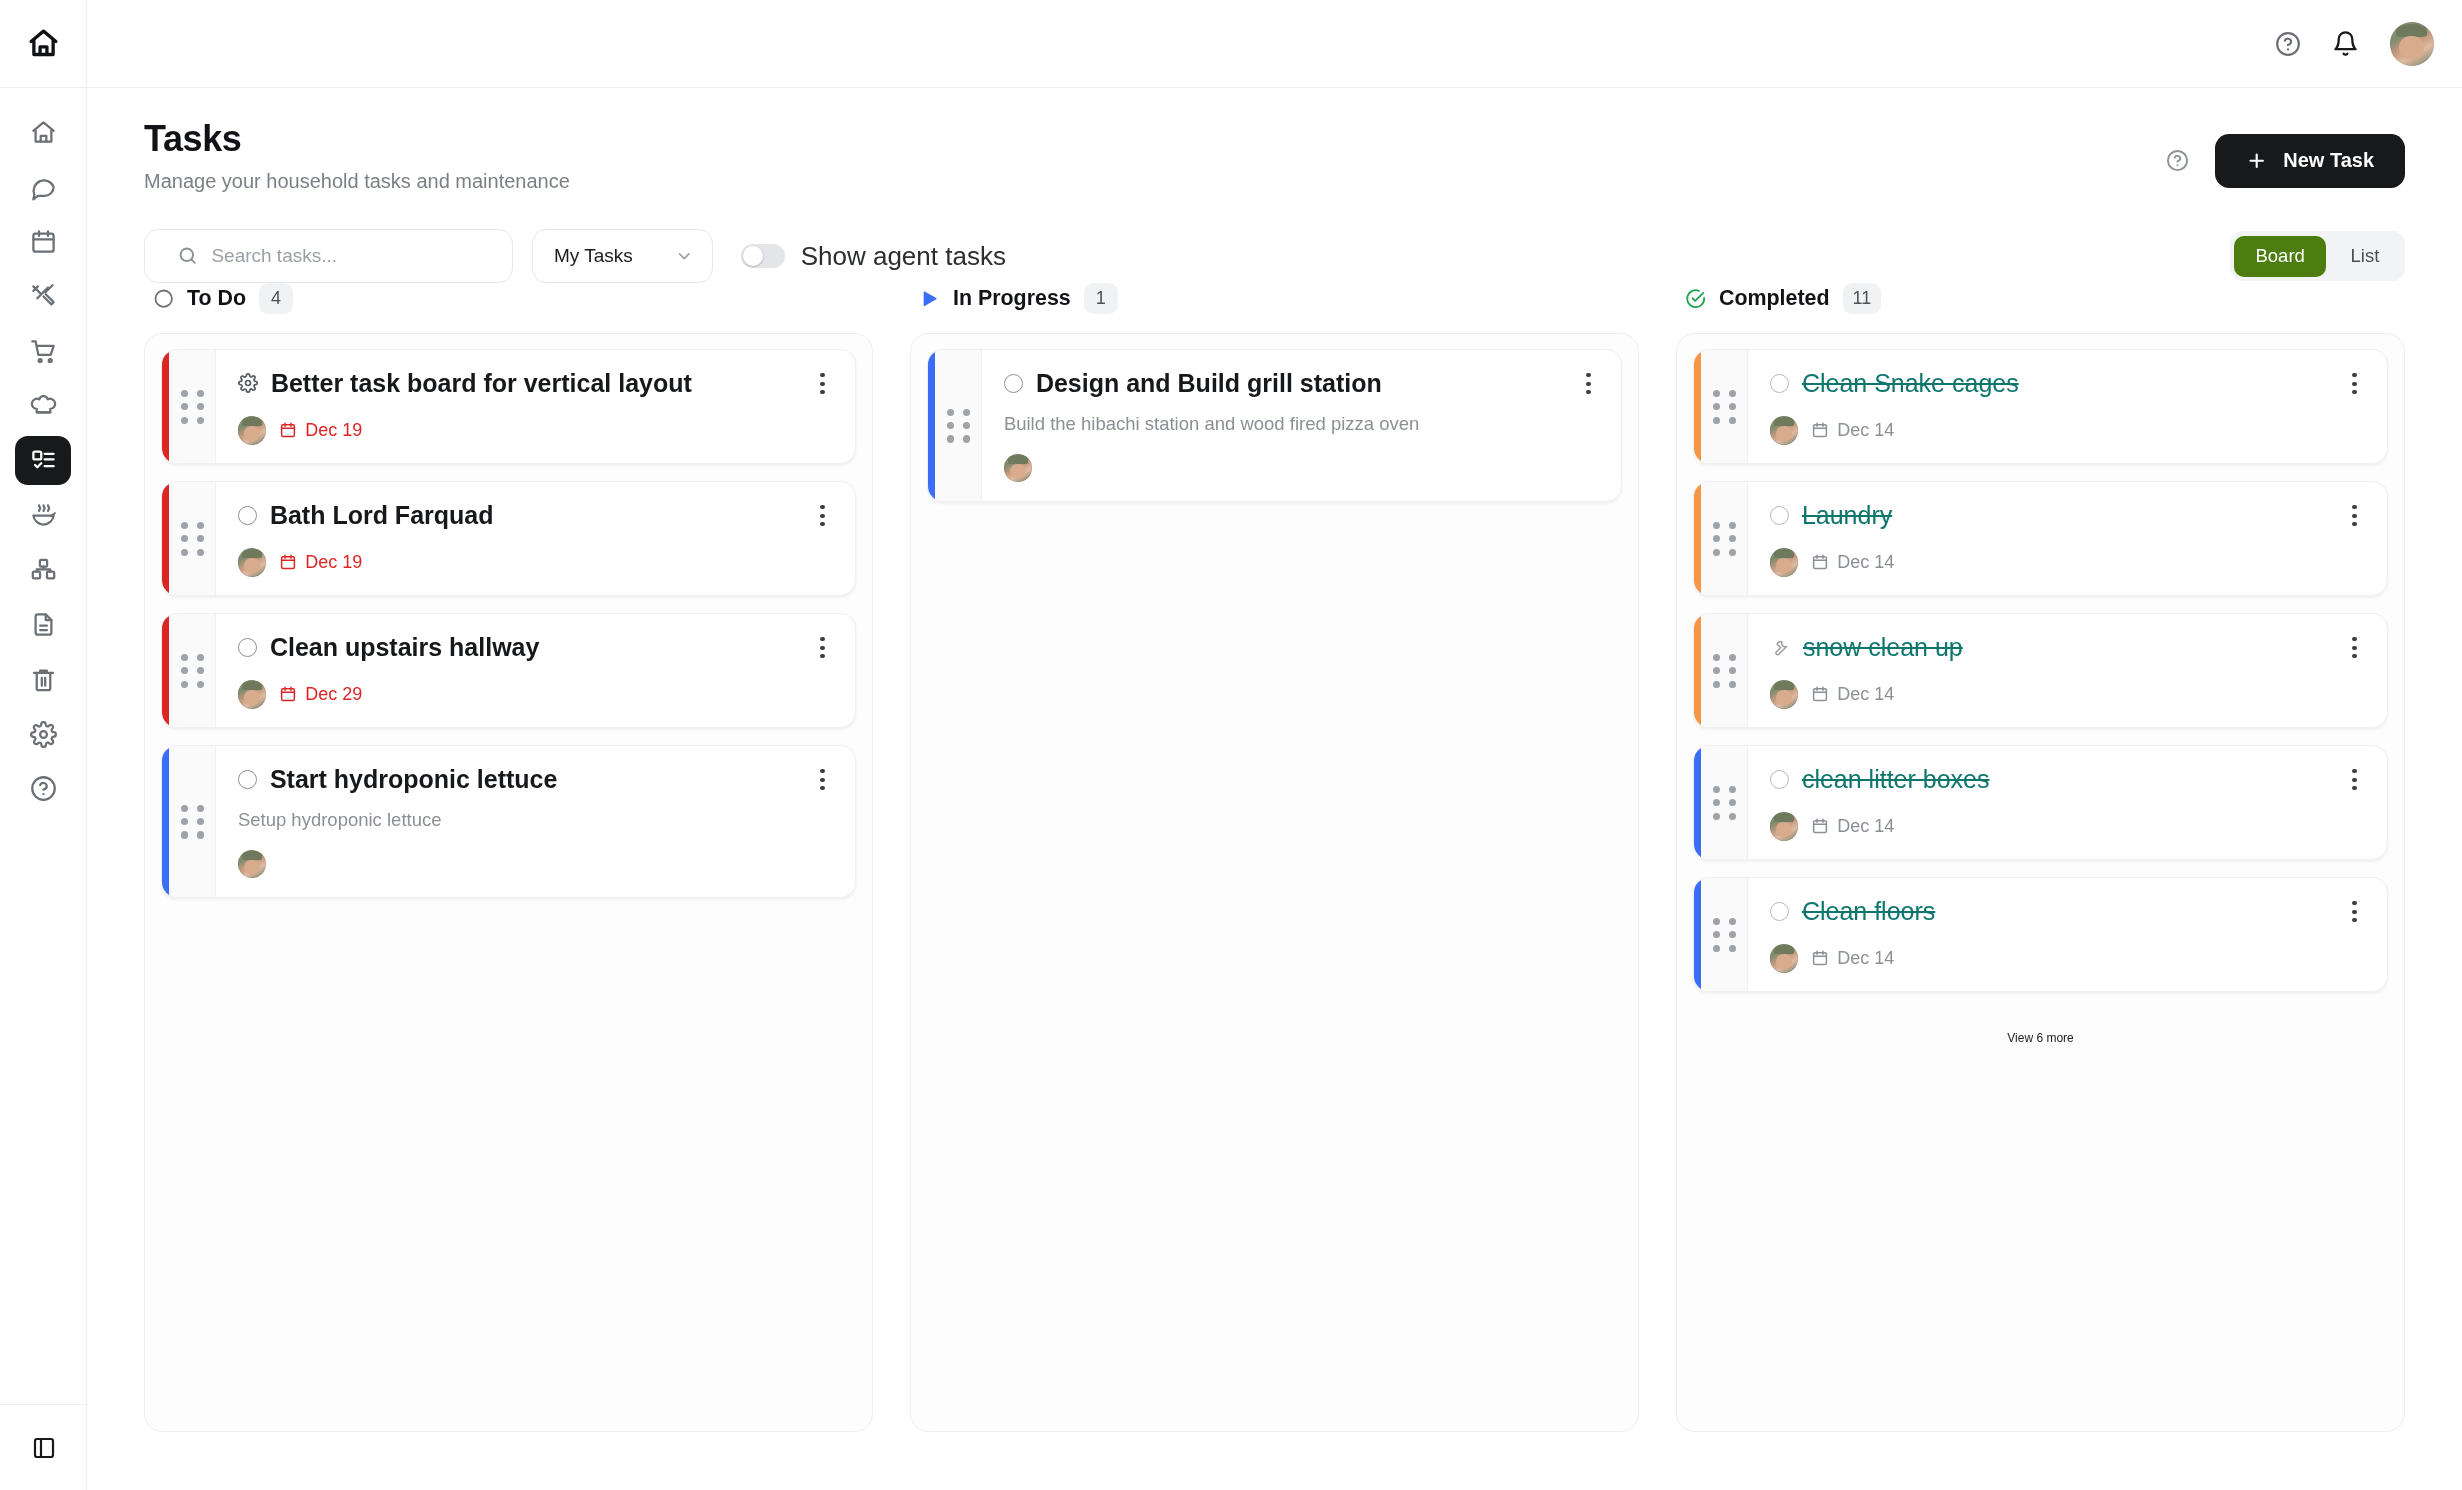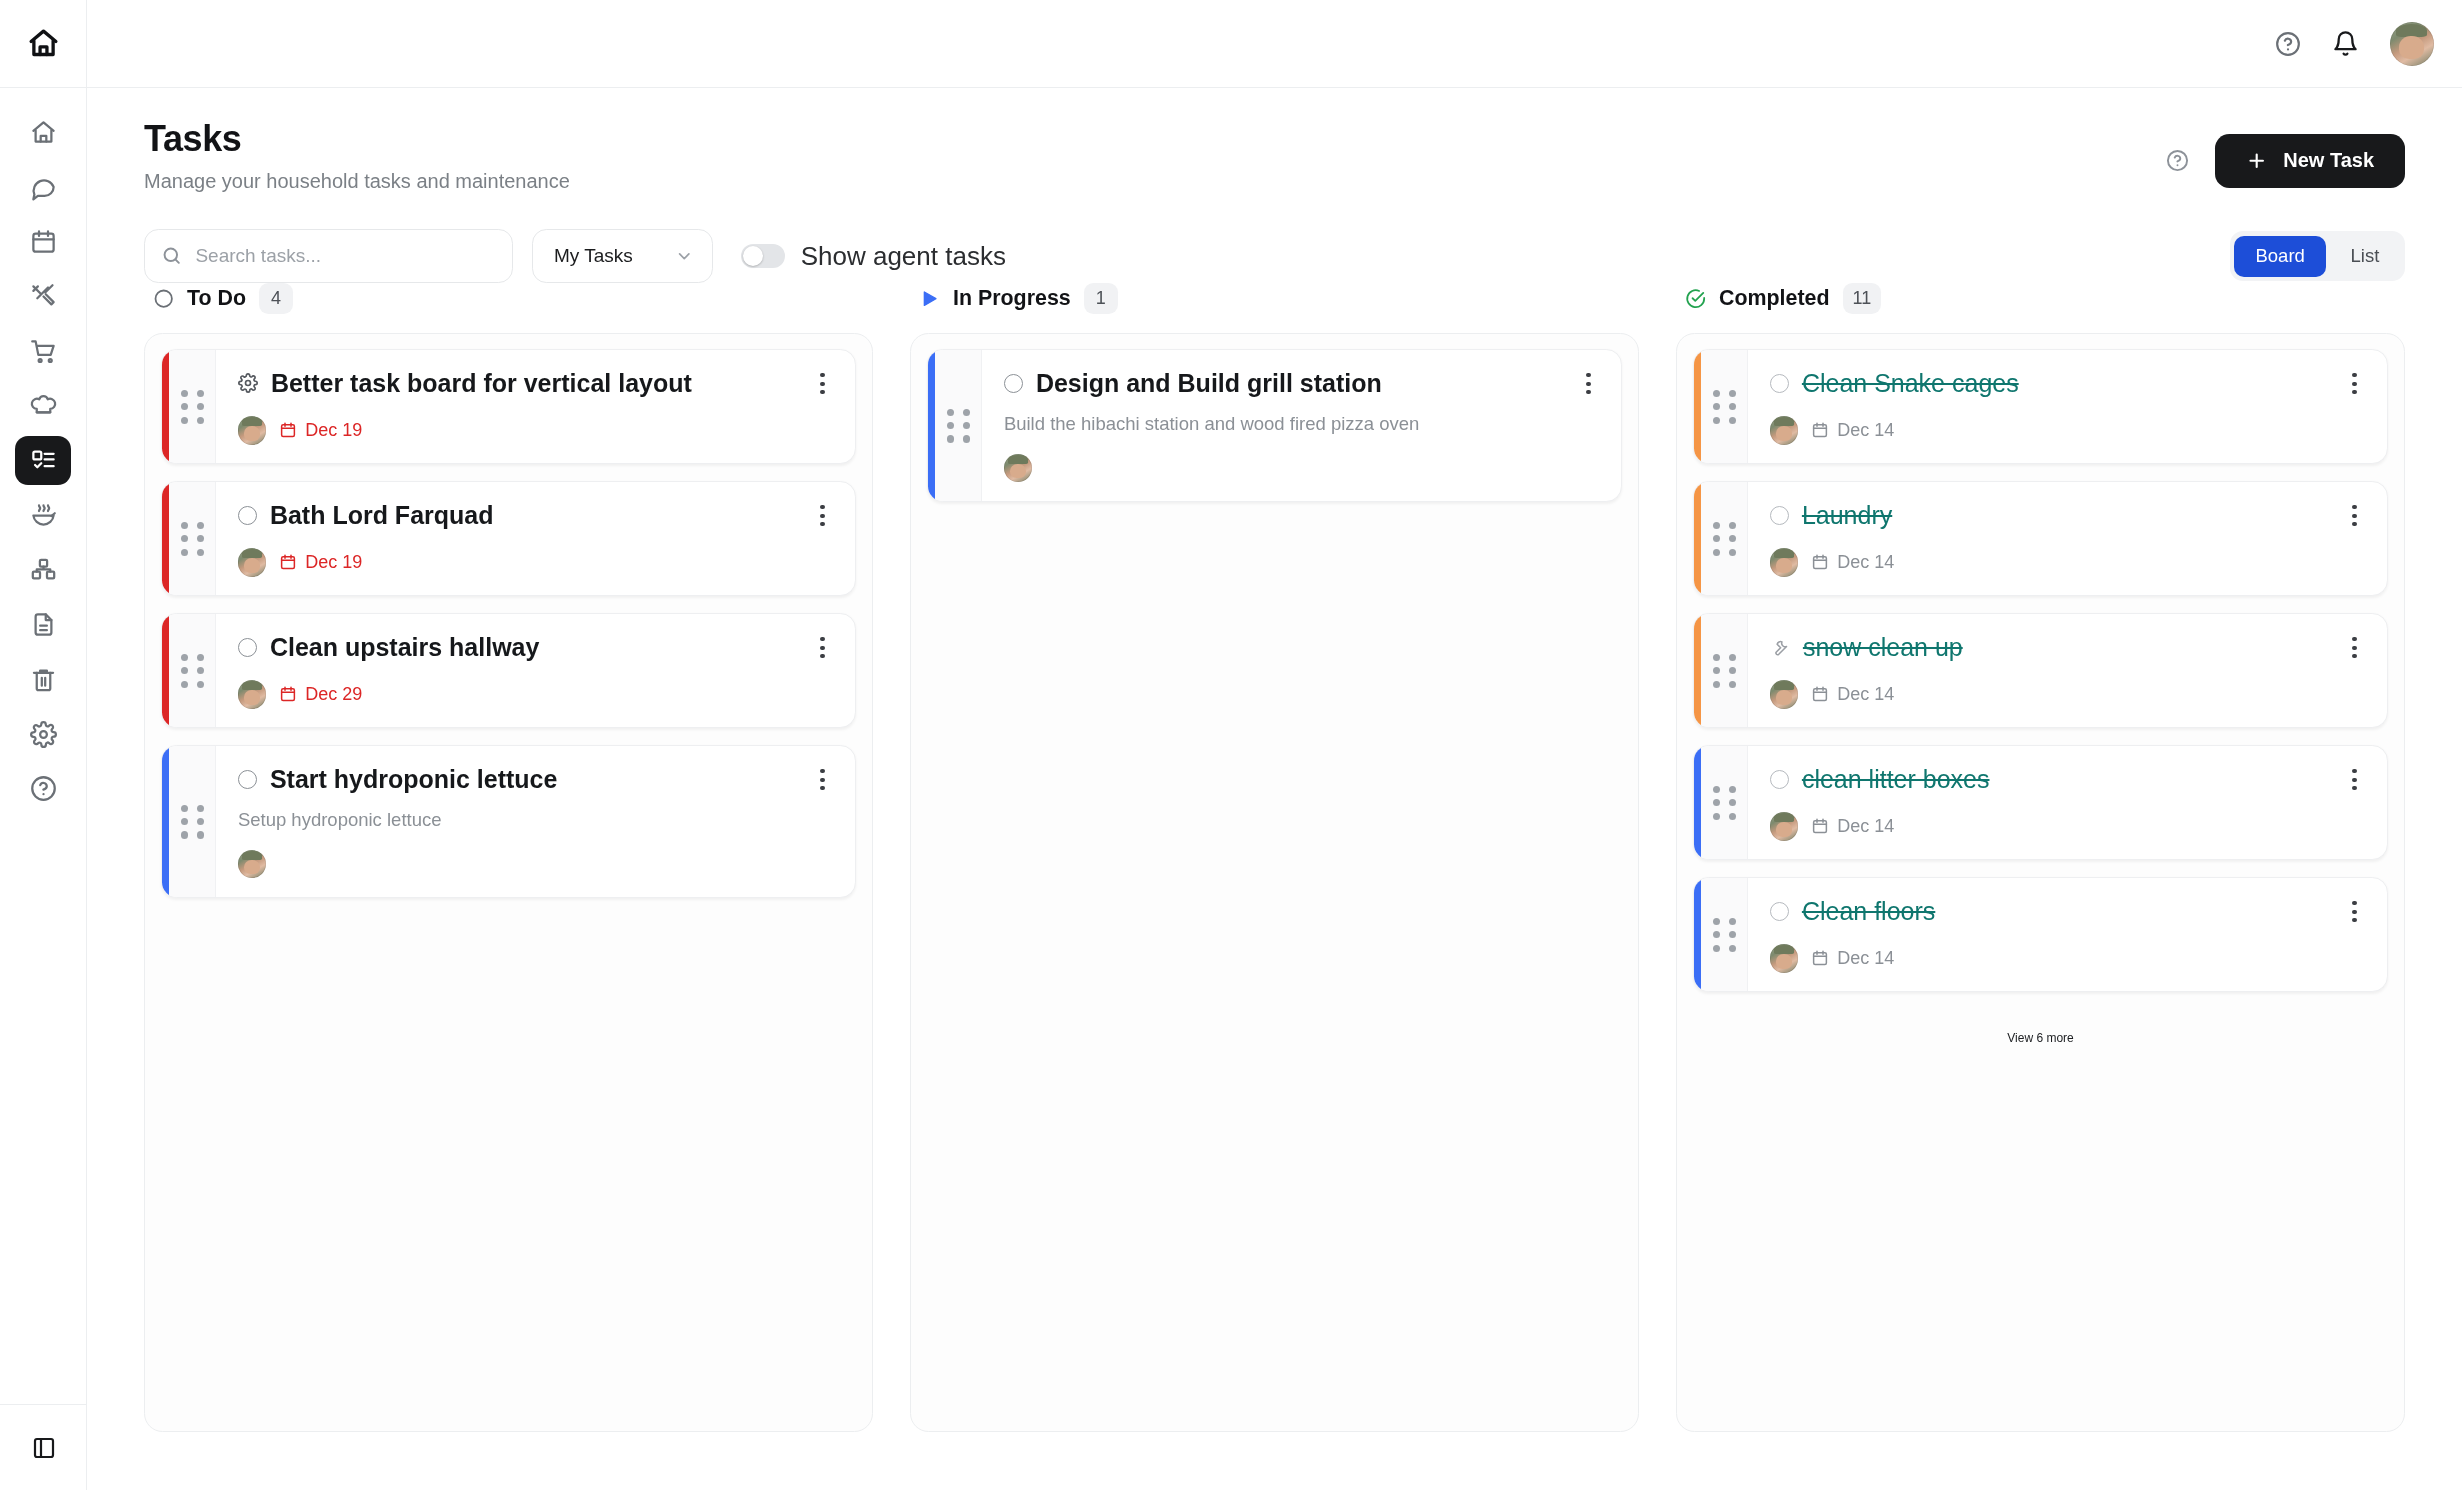--- a/index.html
+++ b/index.html
@@ -81,21 +81,21 @@
     background: #18191b; color: #fff; border: none; border-radius: 14.3px;
     height: 54px; padding: 0 31px; font-size: 20px; font-weight: 600;
     display: flex; align-items: center; gap: 15.7px; cursor: pointer;
     font-family: "Liberation Sans", sans-serif;
   }
 
   
   .toolbar { display: flex; align-items: center; gap: 18.5px; margin-top: 36px; }
   .search-wrap {
     width: 369px; height: 54px; border: 1.4px solid #e6e8ea; border-radius: 14.3px;
-    display: flex; align-items: center; gap: 13px; padding: 0 16px; background:#fff;
+    display: flex; align-items: center; gap: 13px; padding: 0 32px; background:#fff;
   }
   .search-wrap input {
     border: none; outline: none; font-size: 19px; color: #1b1c1e; width: 100%;
     font-family: "Liberation Sans", sans-serif; background: transparent;
   }
   .search-wrap input::placeholder { color: #9ca1a7; }
   .select-wrap {
     width: 181px; height: 54px; border: 1.4px solid #e6e8ea; border-radius: 14.3px;
     display: flex; align-items: center; justify-content: space-between;
     padding: 0 18.5px 0 21.4px; font-size: 19px; color: #1b1c1e; cursor: pointer; background:#fff;
@@ -112,21 +112,21 @@
   .toggle-label { font-size: 26px; color: #2b2d30; }
   .view-switch {
     margin-left: auto; background: #f2f3f5; border-radius: 13px; padding: 4.3px;
     display: flex; gap: 2.9px;
   }
   .view-btn {
     height: 41px; padding: 0 21.4px; border-radius: 10px; border: none;
     font-size: 18.5px; color: #4a4e54; background: transparent; cursor: pointer;
     display: flex; align-items: center; font-family: "Liberation Sans", sans-serif;
   }
-  .view-btn.active { background: #1d4ed8; color: #fff; font-weight: 500; }
+  .view-btn.active { background: #4d7c0f; color: #fff; font-weight: 500; }
 
   
   .board { display: flex; gap: 37px; align-items: flex-start; }
   .column { flex: 1 1 0; min-width: 0; }
   .col-head { display: flex; align-items: center; gap: 13px; margin-bottom: 18.5px; padding-left: 8.6px; }
   .col-title { font-size: 21.4px; font-weight: 600; color: #121316; }
   .col-count {
     background: #f1f2f4; border-radius: 9.3px; min-width: 34px; height: 31px;
     display: flex; align-items: center; justify-content: center;
     font-size: 18px; color: #4d5157; padding: 0 10px;

